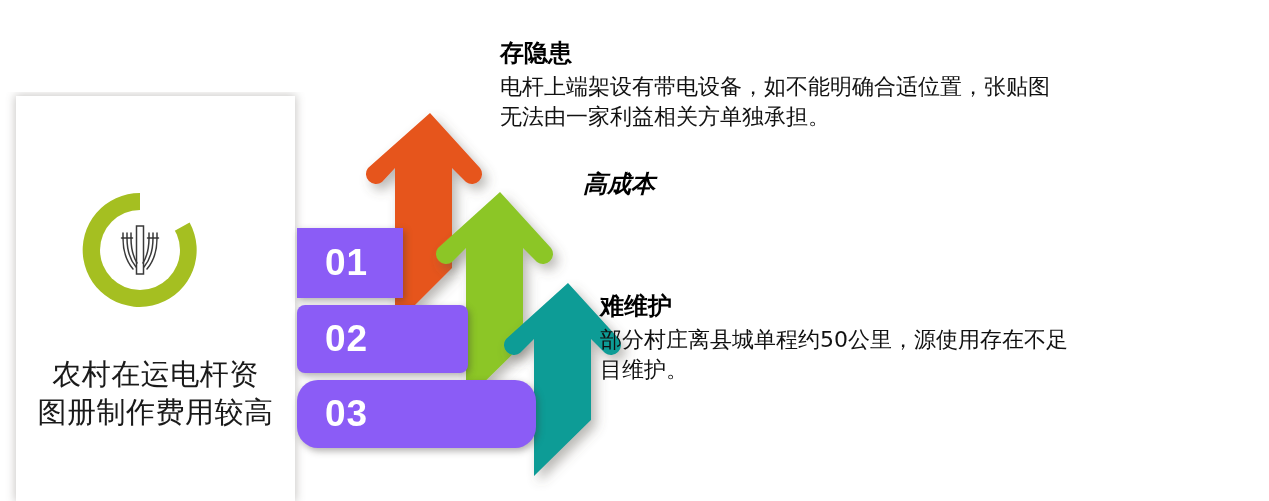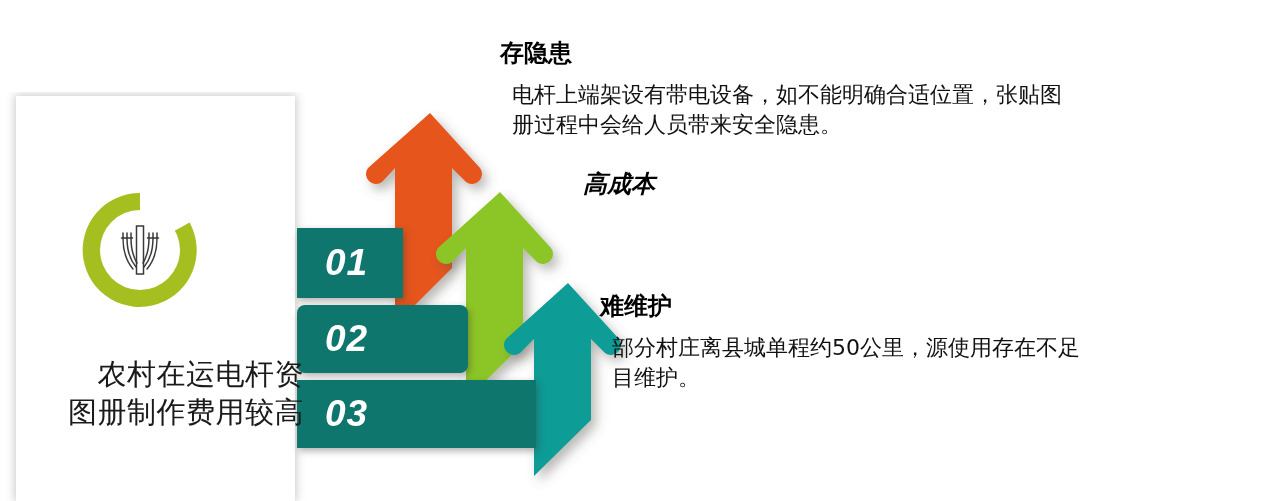--- a/index.html
+++ b/index.html
@@ -48,74 +48,72 @@
     z-index: 4;
   }
   #donut-wrap svg { display:block; }
 
   
   #left-caption {
     position: absolute;
     left: 16px;
     top: 356px;
     width: 279px;
-    text-align: right;
+    text-align: center;
     font-size: 29px;
     line-height: 1.30;
     color: #1a1a1a;
     letter-spacing: 0.5px;
     z-index: 5;
     font-family: "DejaVu Sans", "Liberation Sans", sans-serif;
-    margin-left: 9px;
   }
 
   
   #arrows { position:absolute; left:0; top:0; width:1269px; height:501px; z-index:1; }
   #arrows svg { display:block; }
 
   
   .numbar {
     position: absolute;
-    background: #0f766e;
+    background: #8b5cf6;
     color: #ffffff;
     z-index: 3;
     box-shadow: 2px 3px 7px rgba(60,55,52,0.40);
-    font-style: italic;
   }
   .numbar .num {
     position: absolute;
     left: 28px;
     top: 50%;
     transform: translateY(-52%);
     font-size: 37px;
     font-weight: bold;
     letter-spacing: 1px;
     line-height: 1;
     color: #ffffff;
     font-family: "Liberation Sans", "DejaVu Sans", sans-serif;
   }
   #bar-1 { left: 297px; top: 228px; width: 106px;  height: 70px; }
   #bar-2 { left: 297px; top: 305px; width: 171px;  height: 68px; border-radius: 8px; }
-  #bar-3 { left: 297px; top: 380px; width: 239px;  height: 68px; }
+  #bar-3 { left: 297px; top: 380px; width: 239px;  height: 68px; border-radius: 21px; }
 
   
   .txtblock { position: absolute; z-index: 7; }
   .txtblock .t-head {
     font-size: 24px;
     font-weight: bold;
     color: #000000;
     line-height: 1.20;
     margin: 12px 0 4px 0;
     font-family: "DejaVu Sans", "Liberation Sans", sans-serif;
   }
   .txtblock .t-body {
     font-size: 22px;
     color: #111111;
     line-height: 1.38;
-    margin: 12px;
+    margin: 0;
     font-family: "DejaVu Sans", "Liberation Sans", sans-serif;
   }
   #txt-1 { left: 500px; top: 27px;  width: 650px; }
   #txt-2 { left: 583px; top: 158px; width: 660px; font-style: italic; }
   #txt-3 { left: 600px; top: 280px; width: 640px; }
 </style>
 </head>
 <body>
 
 <div id="stage">
@@ -220,21 +218,21 @@
   </div>
   <div class="numbar" id="bar-2">
     <span class="num">02</span>
   </div>
   <div class="numbar" id="bar-3">
     <span class="num">03</span>
   </div>
 
   <div class="txtblock" id="txt-1">
     <p class="t-head">存隐患</p>
-    <p class="t-body"><span>电杆上端架设有带电设备，如不能明确合适位置，张贴图</span><br><span>册过程中会给人员带来安全隐患。</span></p>
+    <p class="t-body"><span>电杆上端架设有带电设备，如不能明确合适位置，张贴图</span><br><span>无法由一家利益相关方单独承担。</span></p>
   </div>
 
   <div class="txtblock" id="txt-2">
     <p class="t-head">高成本</p>
   </div>
 
   <div class="txtblock" id="txt-3">
     <p class="t-head">难维护</p>
     <p class="t-body"><span>部分村庄离县城单程约50公里，源使用存在不足</span><br><span>目维护。</span></p>
   </div>

